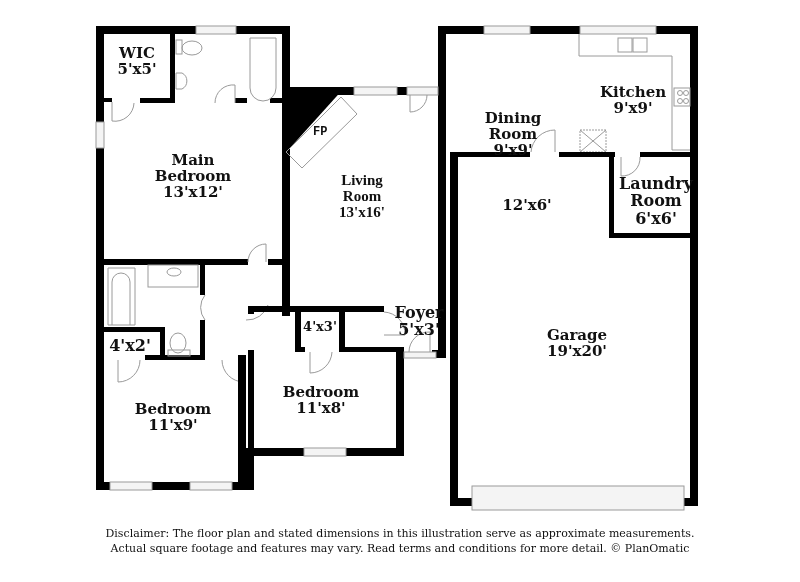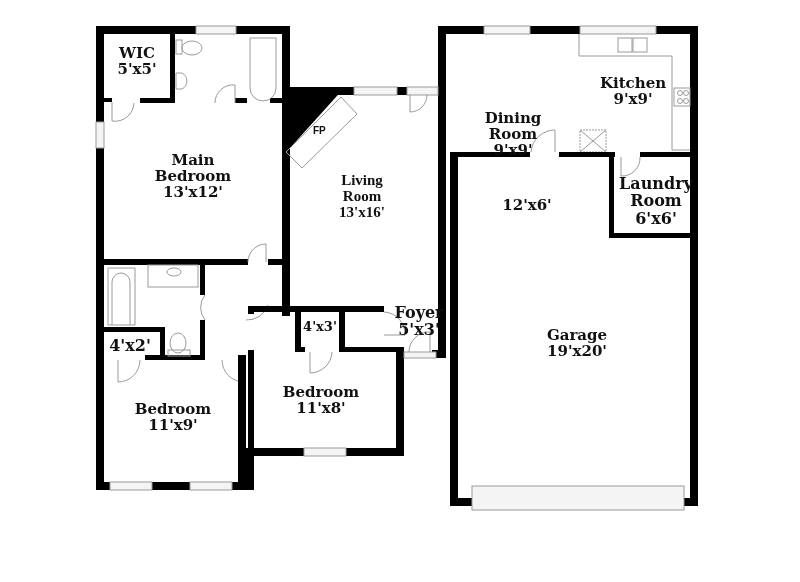--- a/index.html
+++ b/index.html
@@ -6,21 +6,21 @@
     body { width: 800px; height: 582px; position: relative; overflow: hidden; font-family: "DejaVu Serif", serif; }
     #plan { position: absolute; left: 0; top: 0; width: 800px; height: 582px; }
     .wall { fill: #000000; }
     .thin { fill: none; stroke: #9a9a9a; stroke-width: 1; }
     .win { fill: #f4f4f4; stroke: #9a9a9a; stroke-width: 1; }
     .lbl { position: absolute; text-align: center; font-family: "DejaVu Serif", serif; font-weight: bold; color: #111; line-height: 1.08; white-space: nowrap; transform: translateX(-50%); }
     .lbl span { display: block; text-align: center; }
     .big { font-size: 15px; }
     .med { font-size: 13px; }
     .sm { font-size: 16px; }
-    .fp { position: absolute; font-family: Liberation Sans, sans-serif; font-weight: bold; font-size: 10px; color: #111; }
+    .fp { position: absolute; font-family: Liberation Mono, monospace; font-weight: bold; font-size: 12px; color: #111; }
     .disclaimer { position: absolute; left: 0; width: 800px; top: 526px; text-align: center; font-family: "DejaVu Serif", serif; font-size: 11px; color: #111; line-height: 15px; }
     .disclaimer span { display: block; }
   </style>
 </head>
 <body>
 
 <svg id="plan" viewBox="0 0 800 582" xmlns="http://www.w3.org/2000/svg">
 
   <g>
 
@@ -180,21 +180,21 @@
 <div class="lbl big" style="left:362px; top:172px;font-family:Liberation Serif, serif;">
   <span>Living</span>
   <span>Room</span>
   <span>13'x16'</span>
 </div>
 <div class="lbl big" style="left:513px; top:78px;margin-top:32px;">
   <span>Dining</span>
   <span>Room</span>
   <span>9'x9'</span>
 </div>
-<div class="lbl big" style="left:633px; top:75px;">
+<div class="lbl big" style="left:633px; top:84px;">
   <span>Kitchen</span>
   <span>9'x9'</span>
 </div>
 <div class="lbl sm" style="left:656px; top:175px;">
   <span>Laundry</span>
   <span>Room</span>
   <span>6'x6'</span>
 </div>
 <div class="lbl big" style="left:527px; top:197px;">
   <span>12'x6'</span>
@@ -216,13 +216,15 @@
 <div class="lbl big" style="left:173px; top:401px;">
   <span>Bedroom</span>
   <span>11'x9'</span>
 </div>
 <div class="lbl big" style="left:321px; top:384px;">
   <span>Bedroom</span>
   <span>11'x8'</span>
 </div>
 
 <div class="disclaimer">
+  <span>Disclaimer: The floor plan and stated dimensions in this illustration serve as approximate measurements.</span>
+  <span>Actual square footage and features may vary. Read terms and conditions for more detail. © PlanOmatic</span>
 </div>
 
 </body></html>

